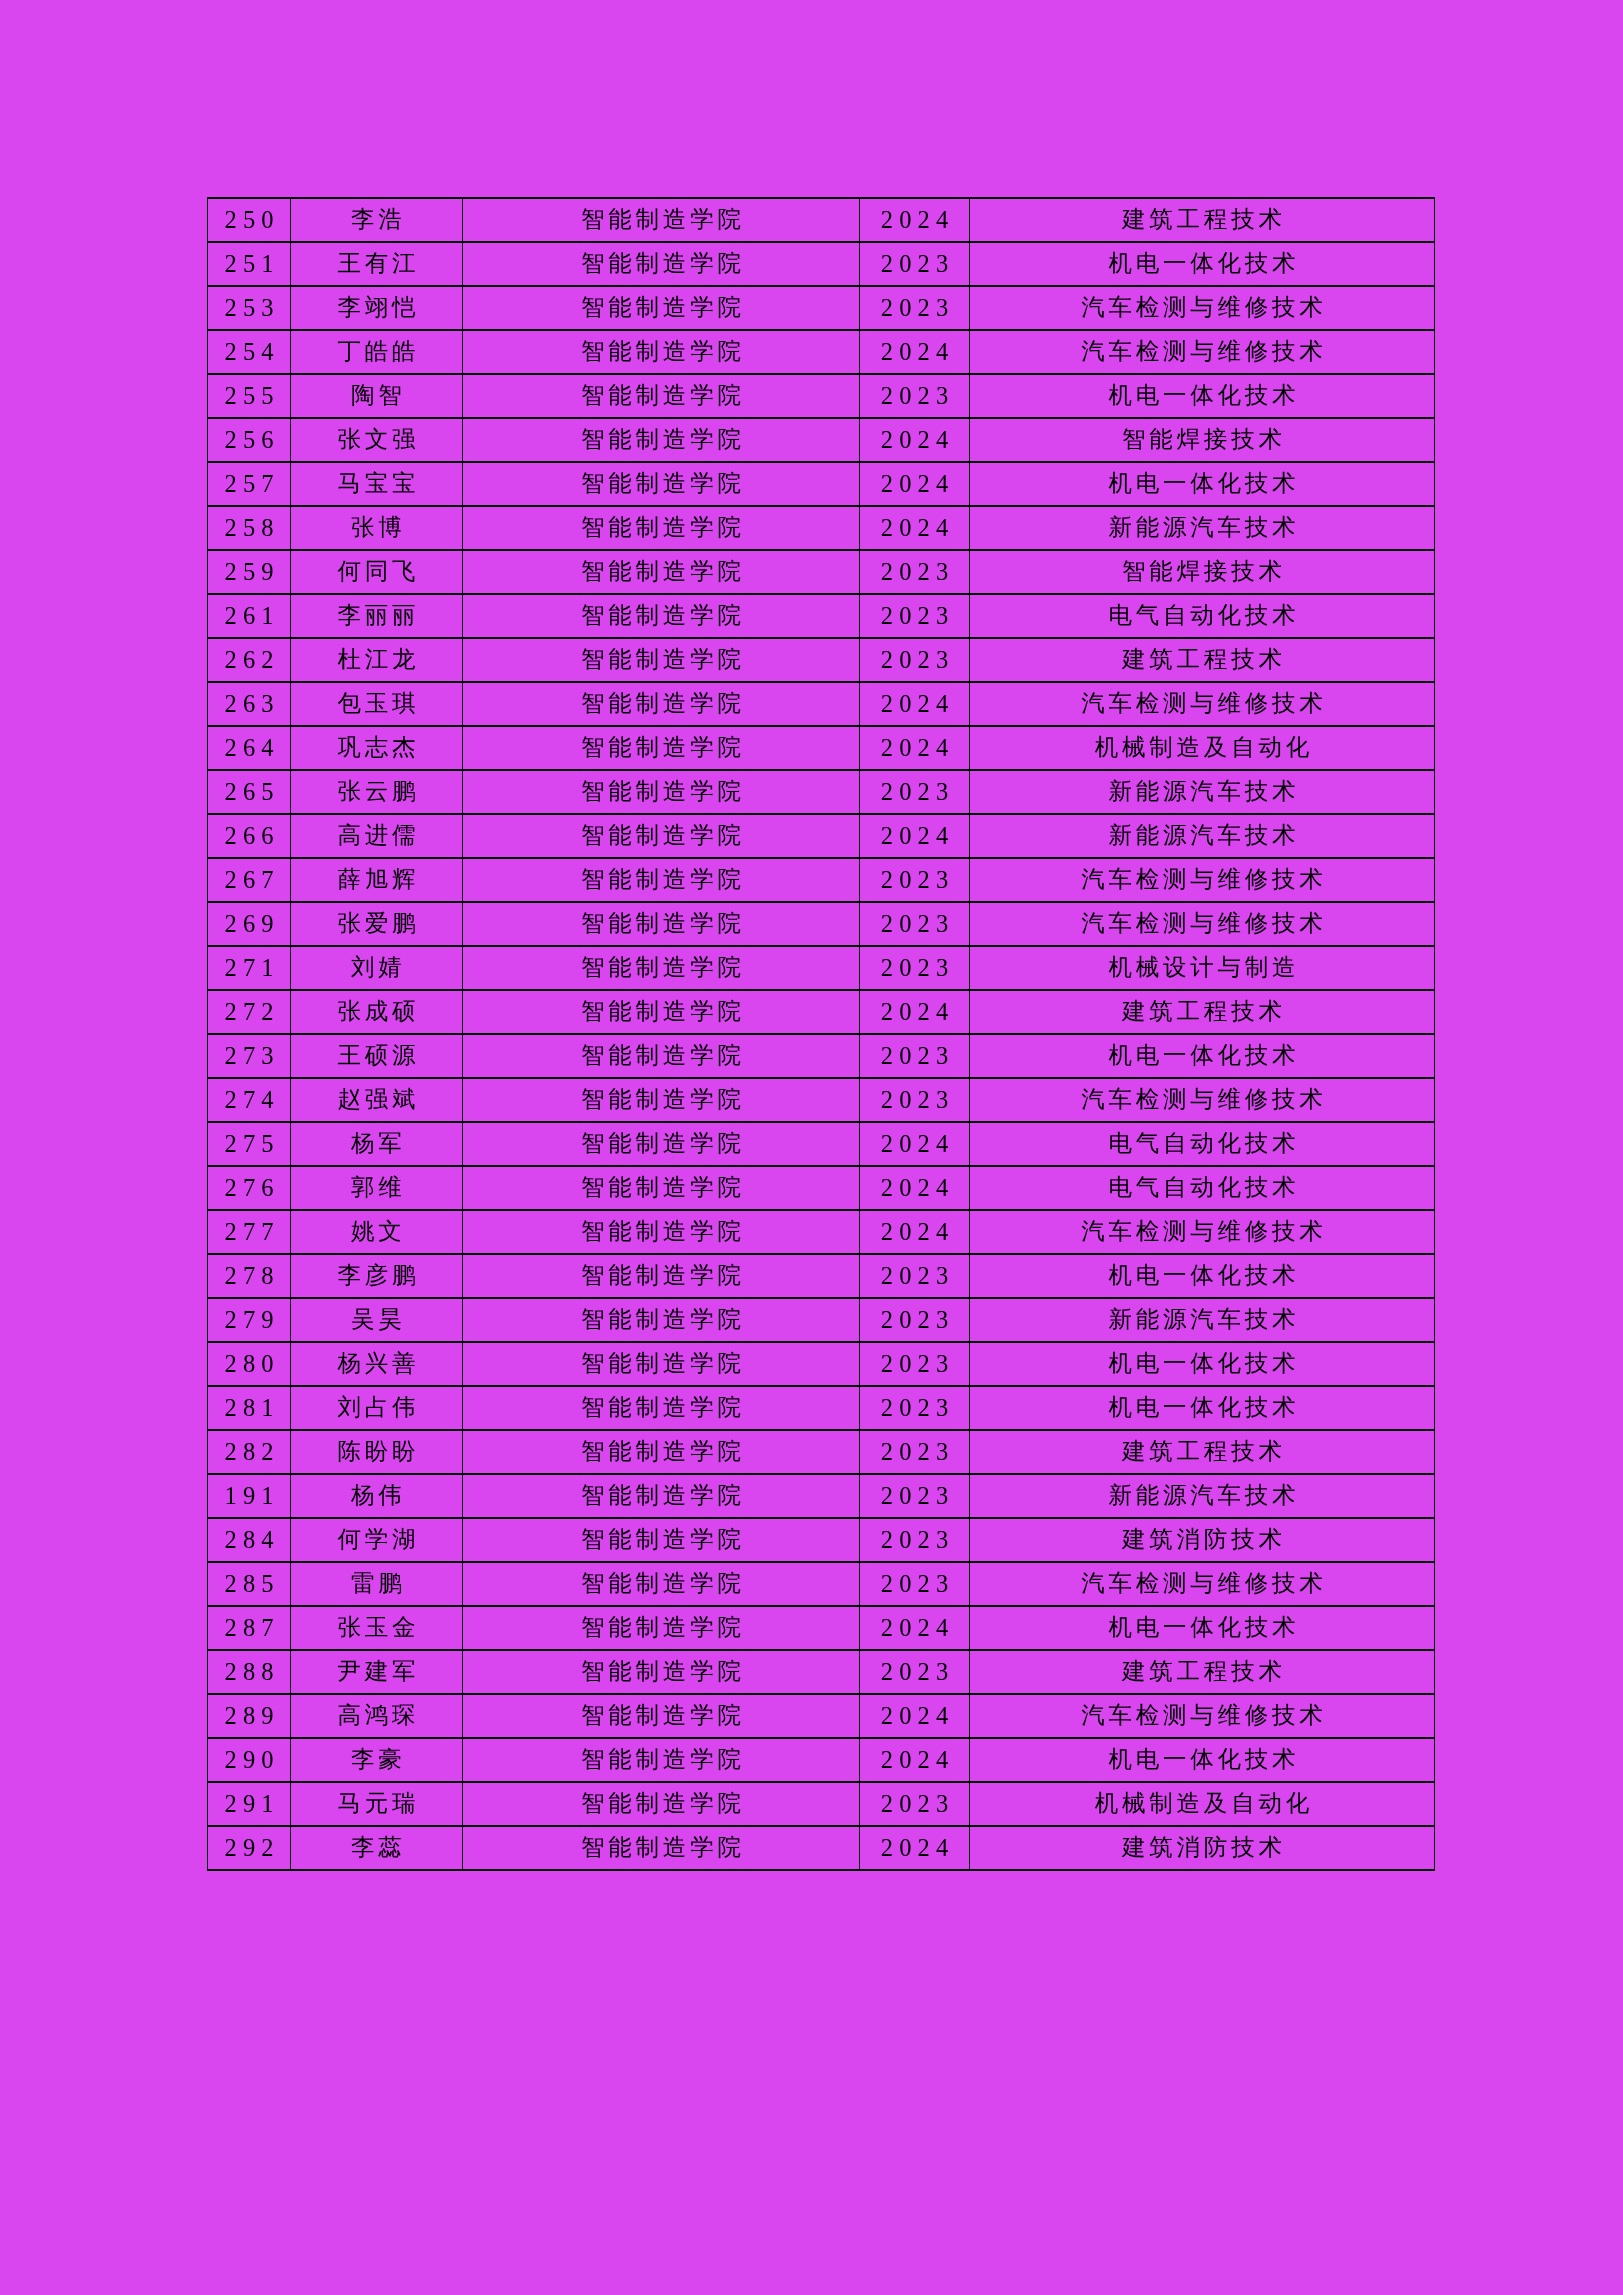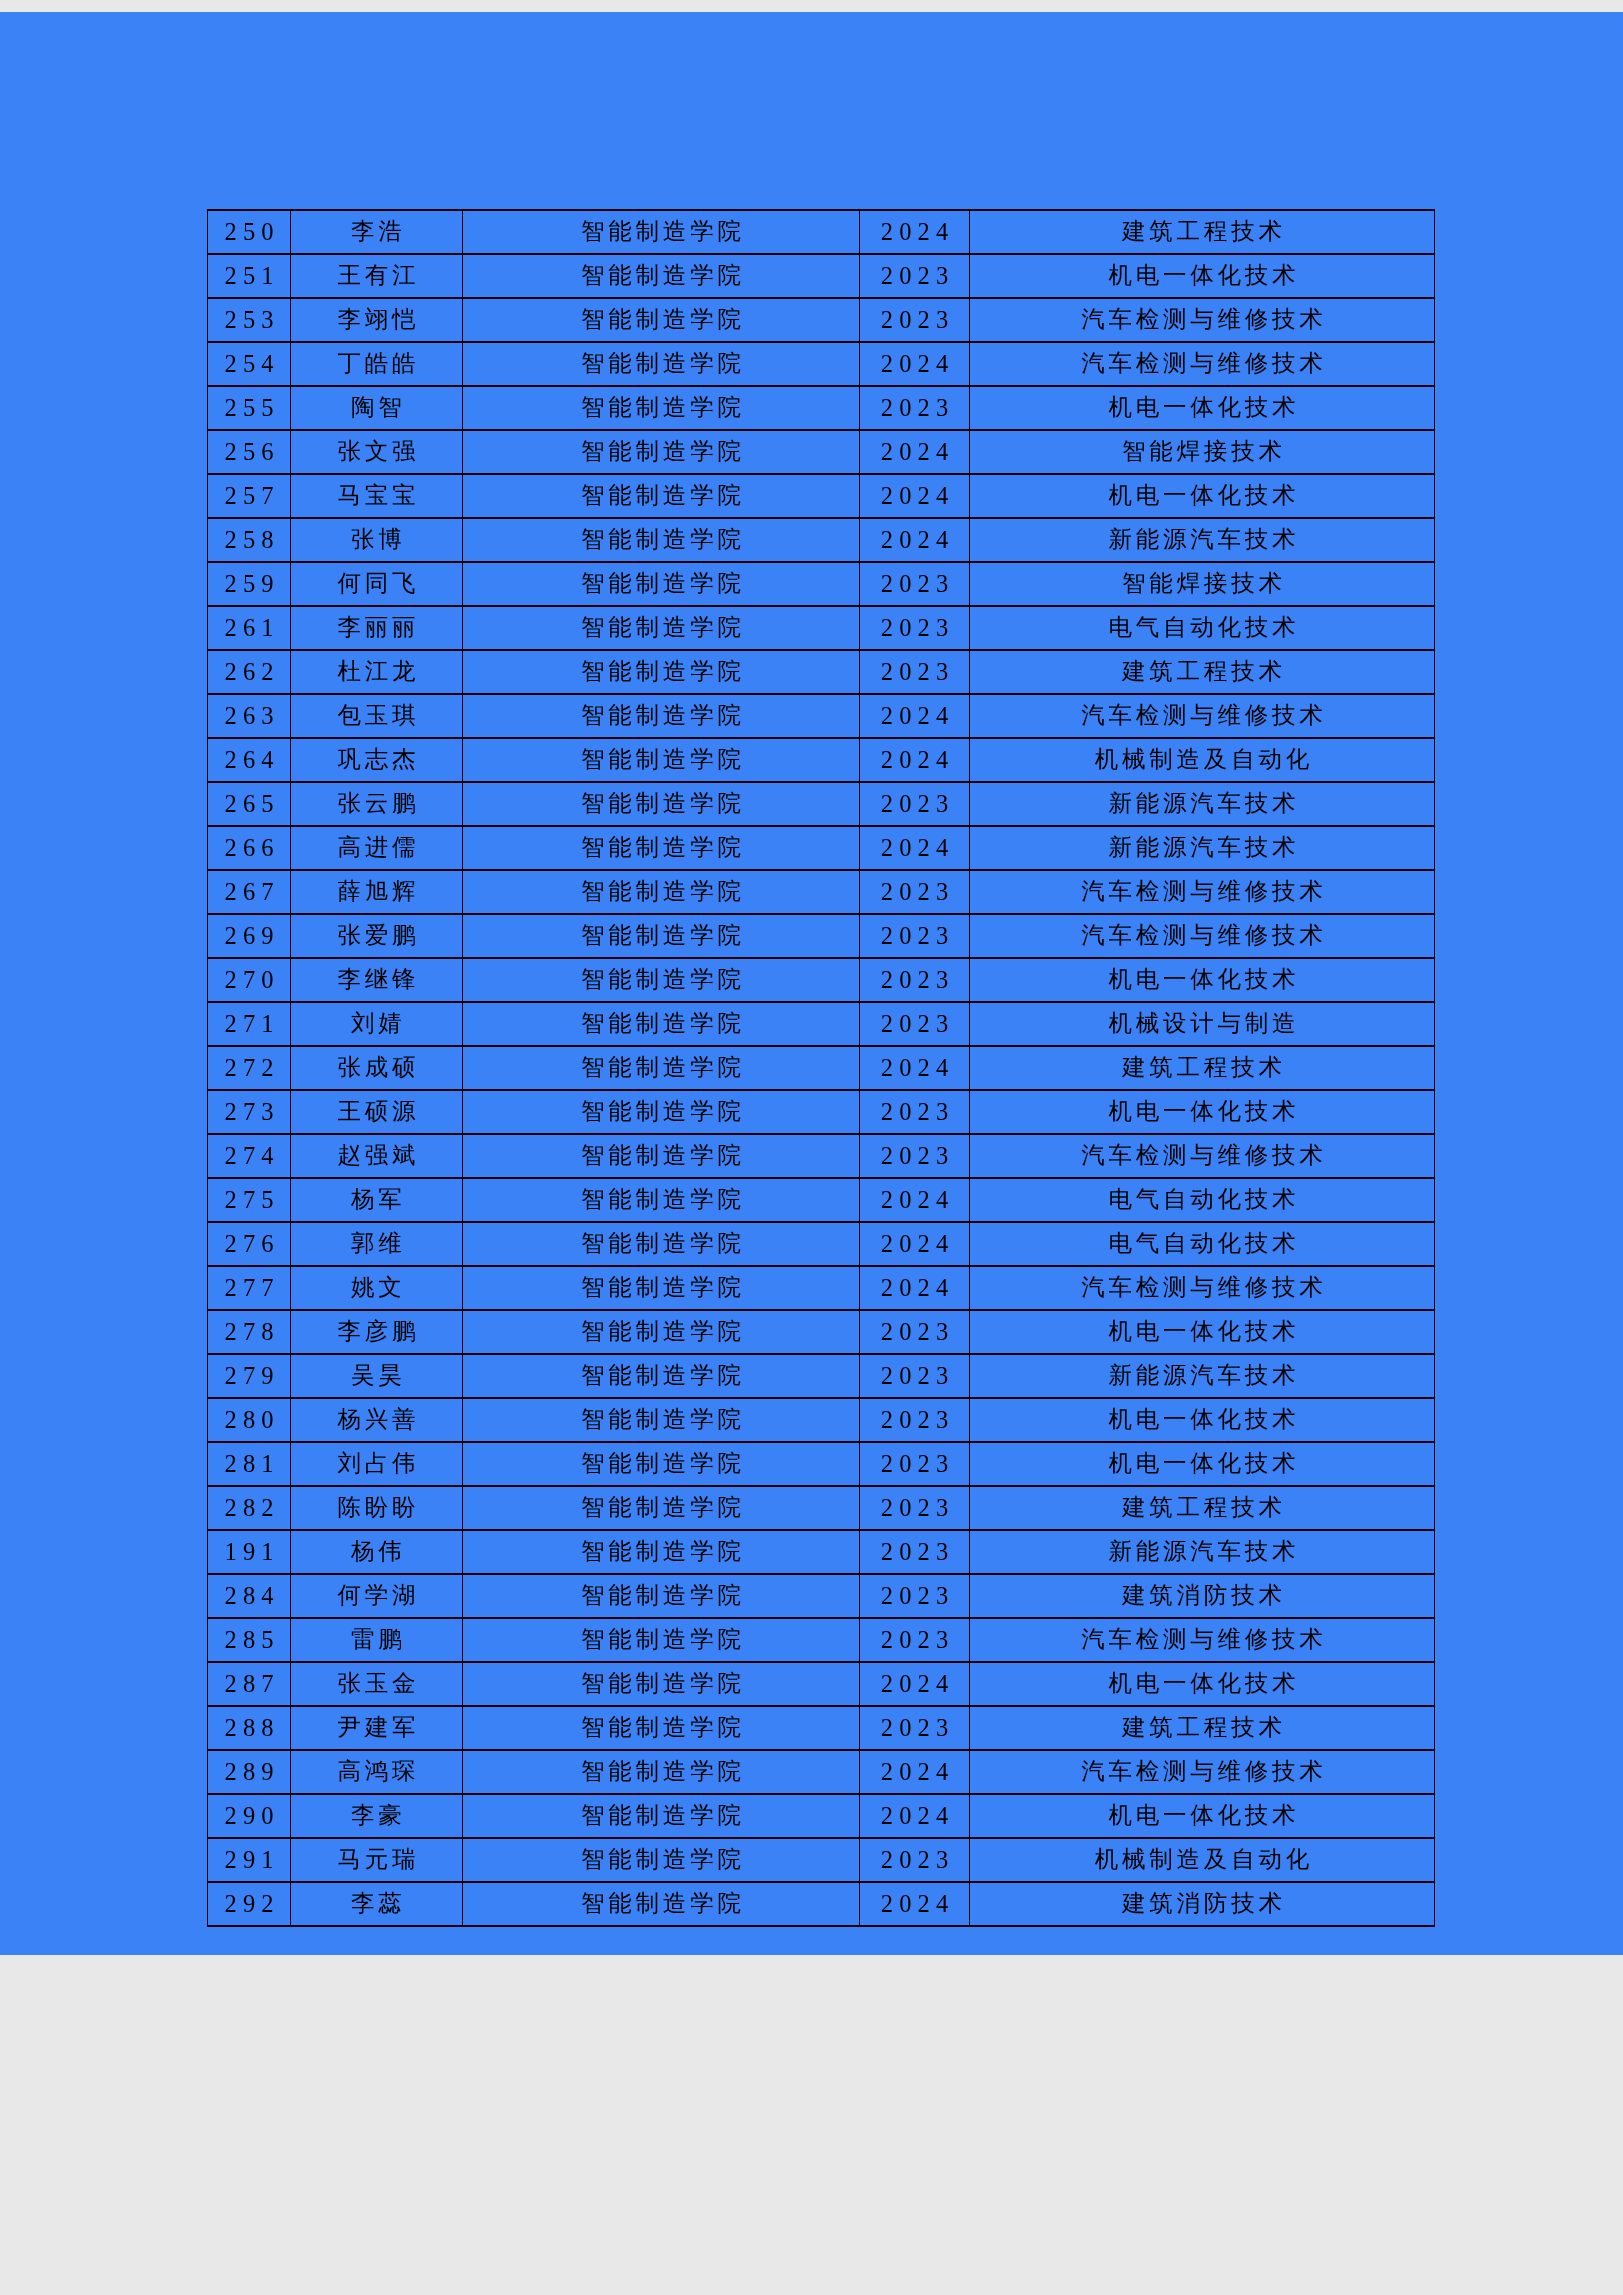--- a/index.html
+++ b/index.html
@@ -3,23 +3,23 @@
 <meta charset="utf-8">
 <style>
   html, body {
     margin: 0;
     padding: 0;
     background: #e8e8e8;
   }
   .page {
     position: relative;
     width: 1623px;
-    height: 1943px;
-    background: #3b82f6;
-    margin: 12px auto;
+    height: 2295px;
+    background: #d946ef;
+    margin: 0 auto;
     overflow: hidden;
     font-family: "Liberation Serif", "DejaVu Serif", serif;
     color: #000000;
   }
   .roster-table {
     position: absolute;
     left: 207px;
     top: 197px;
     border-collapse: collapse;
     table-layout: fixed;
@@ -183,27 +183,20 @@
           <td class="cell-major">汽车检测与维修技术</td>
         </tr>
         <tr>
           <td class="cell-no">269</td>
           <td class="cell-name">张爱鹏</td>
           <td class="cell-college">智能制造学院</td>
           <td class="cell-year">2023</td>
           <td class="cell-major">汽车检测与维修技术</td>
         </tr>
         <tr>
-          <td class="cell-no">270</td>
-          <td class="cell-name">李继锋</td>
-          <td class="cell-college">智能制造学院</td>
-          <td class="cell-year">2023</td>
-          <td class="cell-major">机电一体化技术</td>
-        </tr>
-        <tr>
           <td class="cell-no">271</td>
           <td class="cell-name">刘婧</td>
           <td class="cell-college">智能制造学院</td>
           <td class="cell-year">2023</td>
           <td class="cell-major">机械设计与制造</td>
         </tr>
         <tr>
           <td class="cell-no">272</td>
           <td class="cell-name">张成硕</td>
           <td class="cell-college">智能制造学院</td>

